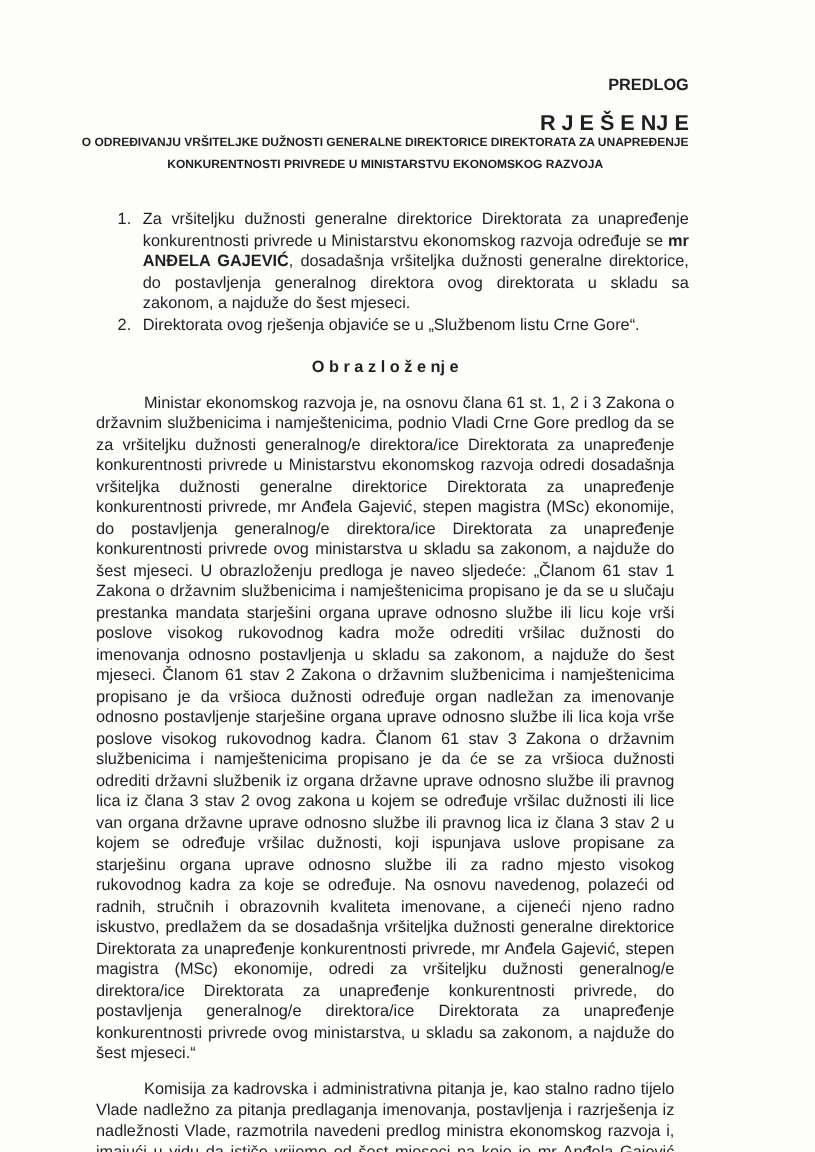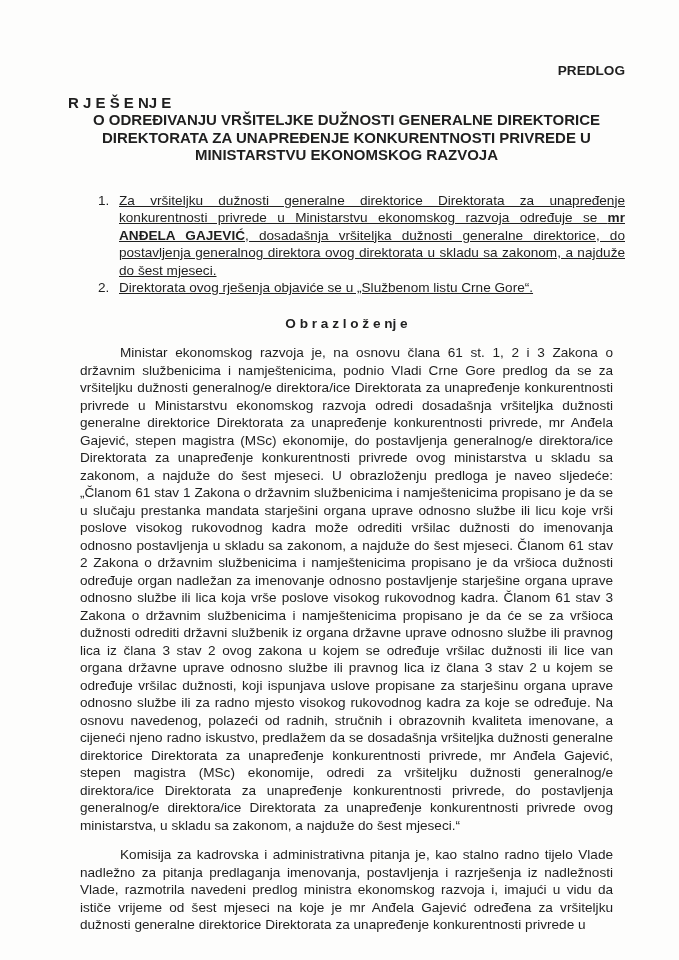--- a/index.html
+++ b/index.html
@@ -11,66 +11,65 @@
     height: 960px;
     background: #fdfdfc;
     overflow: hidden;
     font-family: "Liberation Sans", sans-serif;
     color: #1f1f1f;
   }
   .page {
     box-sizing: border-box;
     width: 679px;
     height: 960px;
-    padding: 62px 54px 0 68px;
+    padding: 62px 105px 0 68px;
     background: #fdfdfc;
     font-size: 13.6px;
     line-height: 17.5px;
     -webkit-font-smoothing: antialiased;
   }
   .predlog {
     text-align: right;
     font-weight: bold;
     margin: 0 0 2px 0;
   }
   p.intro {
     margin: 0;
     text-align: justify;
     text-indent: 40px;
   }
   .title-main {
     margin: 14px 0 0 0;
-    text-align: left;
+    text-align: right;
     font-weight: bold;
-    font-size: 15px;
+    font-size: 18px;
     line-height: 17.5px;
   }
   .title-sub {
     margin: 0;
     text-align: center;
     font-weight: bold;
-    font-size: 15px;
+    font-size: 10px;
     line-height: 17.5px;
   }
   ol.ruling-list {
     list-style: none;
     margin: 28px 0 0 0;
     padding: 0 0 0 30px;
   }
   ol.ruling-list li {
     display: flex;
     align-items: flex-start;
   }
   ol.ruling-list .num {
     flex: 0 0 21px;
   }
   ol.ruling-list .li-text {
     flex: 1 1 auto;
     text-align: justify;
-    text-decoration: underline;
   }
   .obrazlozenje {
     margin: 18px 0 0 0;
     text-align: center;
     font-weight: bold;
   }
   p.body-par {
     margin: 12px;
     text-align: justify;
     text-indent: 40px;

